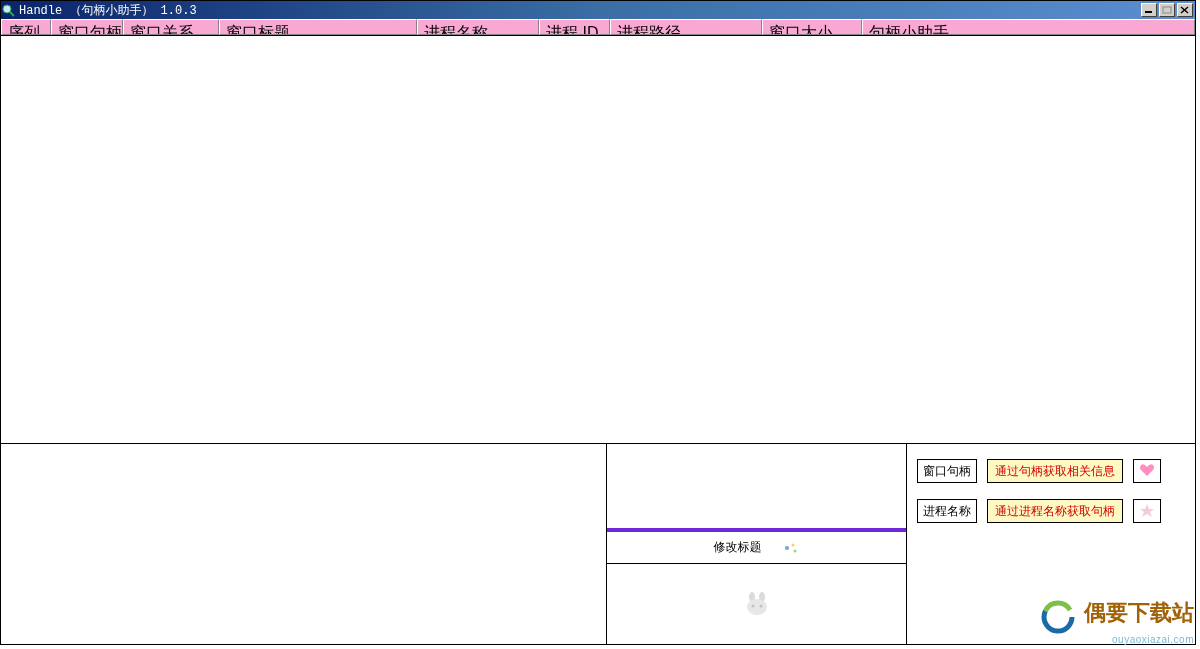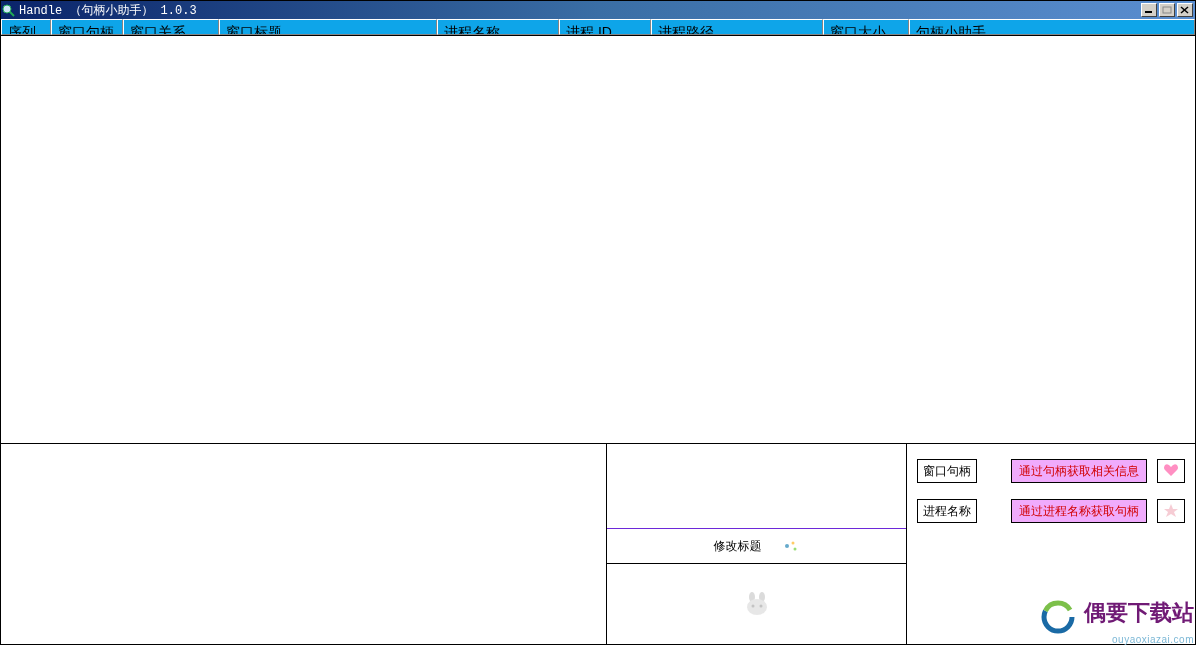--- a/index.html
+++ b/index.html
@@ -59,27 +59,27 @@
 }
 
 .col-headers {
   height: 17px;
   display: flex;
   background: #eceae8;
   border-bottom: 1px solid #000;
 }
 .col-header {
   height: 100%;
-  background: #0ea5e9;
+  background: #f9a8d4;
   border-right: 1px solid #848484;
   border-bottom: 1px solid #848484;
   border-top: 1px solid #fff;
   border-left: 1px solid #fff;
   padding: 12px 6px 0 6px;
-  font-size: 14px;
+  font-size: 16px;
   color: #000;
   white-space: nowrap;
   overflow: hidden;
   display: flex; align-items: center;
 }
 
 .list-area {
   flex: 1;
   background: #fff;
 }
@@ -96,21 +96,21 @@
 }
 .bp-mid {
   width: 300px;
   border-right: 1px solid #000;
   display: flex;
   flex-direction: column;
 }
 .bp-mid-top { height: 84px; }
 .bp-mid-btn-row {
   height: 36px;
-  border-top: 1px solid #6d28d9;
+  border-top: 4px solid #6d28d9;
   border-bottom: 1px solid #000;
   display: flex;
 }
 .bp-mid-btn {
   flex: 1;
   display: flex;
   align-items: center;
   justify-content: center;
   gap: 20px;
   position: relative;
@@ -136,26 +136,25 @@
   width: 60px;
   height: 24px;
   border: 1px solid #000;
   display: flex; align-items: center; justify-content: center;
   font-size: 12px;
 }
 .red-btn {
   width: 136px;
   height: 24px;
   border: 1px solid #000;
-  background: #f0abfc;
+  background: #fef9c3;
   color: #d10000;
   font-size: 12px;
   display: flex; align-items: center; justify-content: center;
   cursor: pointer;
-  margin-left: 24px;
 }
 .icon-box {
   width: 28px; height: 24px;
   border: 1px solid #000;
   display: flex; align-items:center; justify-content:center;
 }
 
 .bunny-icon {
   width: 30px; height: 26px; opacity: 0.35;
 }
@@ -163,21 +162,21 @@
 
 .watermark {
   position: absolute;
   right: 6px; bottom: 4px;
   text-align: right;
   pointer-events: none;
 }
 .watermark .cn {
   font-size: 22px;
   font-weight: bold;
-  color: #701a75;
+  color: #a16207;
 }
 .watermark .url {
   font-size: 10px;
   color: #7db8d6;
   letter-spacing: 0.5px;
 }
 .watermark .glyph {
   display: inline-block;
   width: 34px; height: 34px;
   vertical-align: middle;
@@ -216,25 +215,25 @@
       </div>
     </div>
   </div>
 
   <div class="content">
 
     <div class="col-headers">
       <div class="col-header" style="width:50px">序列</div>
       <div class="col-header" style="width:72px">窗口句柄</div>
       <div class="col-header" style="width:96px">窗口关系</div>
-      <div class="col-header" style="width:218px">窗口标题</div>
+      <div class="col-header" style="width:198px">窗口标题</div>
       <div class="col-header" style="width:122px">进程名称</div>
-      <div class="col-header" style="width:92px">进程 ID</div>
-      <div class="col-header" style="width:172px">进程路径</div>
-      <div class="col-header" style="width:86px">窗口大小</div>
+      <div class="col-header" style="width:71px">进程 ID</div>
+      <div class="col-header" style="width:152px">进程路径</div>
+      <div class="col-header" style="width:100px">窗口大小</div>
       <div class="col-header" style="flex:1">句柄小助手</div>
     </div>
 
     <div class="list-area"></div>
 
     <div class="bottom-panel">
       <div class="bp-left"></div>
 
       <div class="bp-mid">
         <div class="bp-mid-top"></div>

